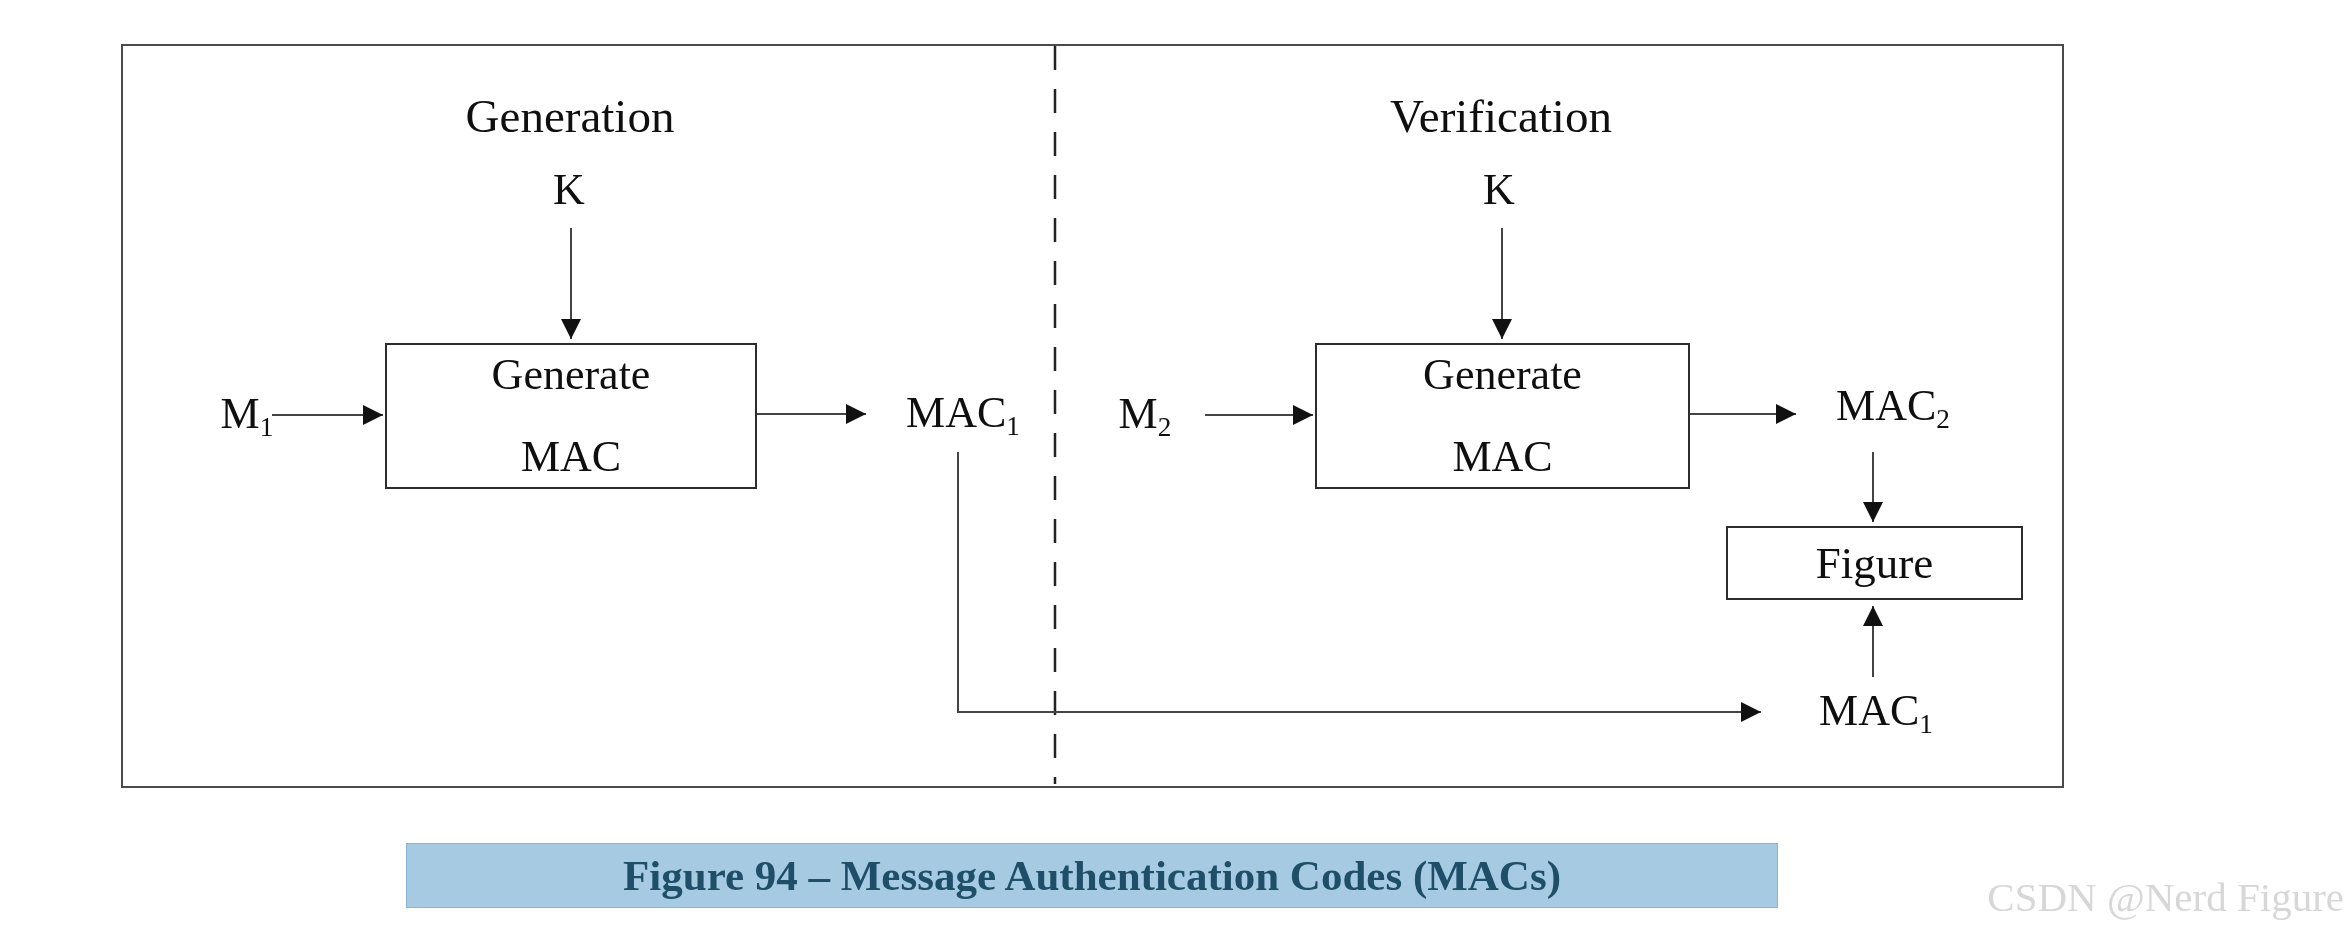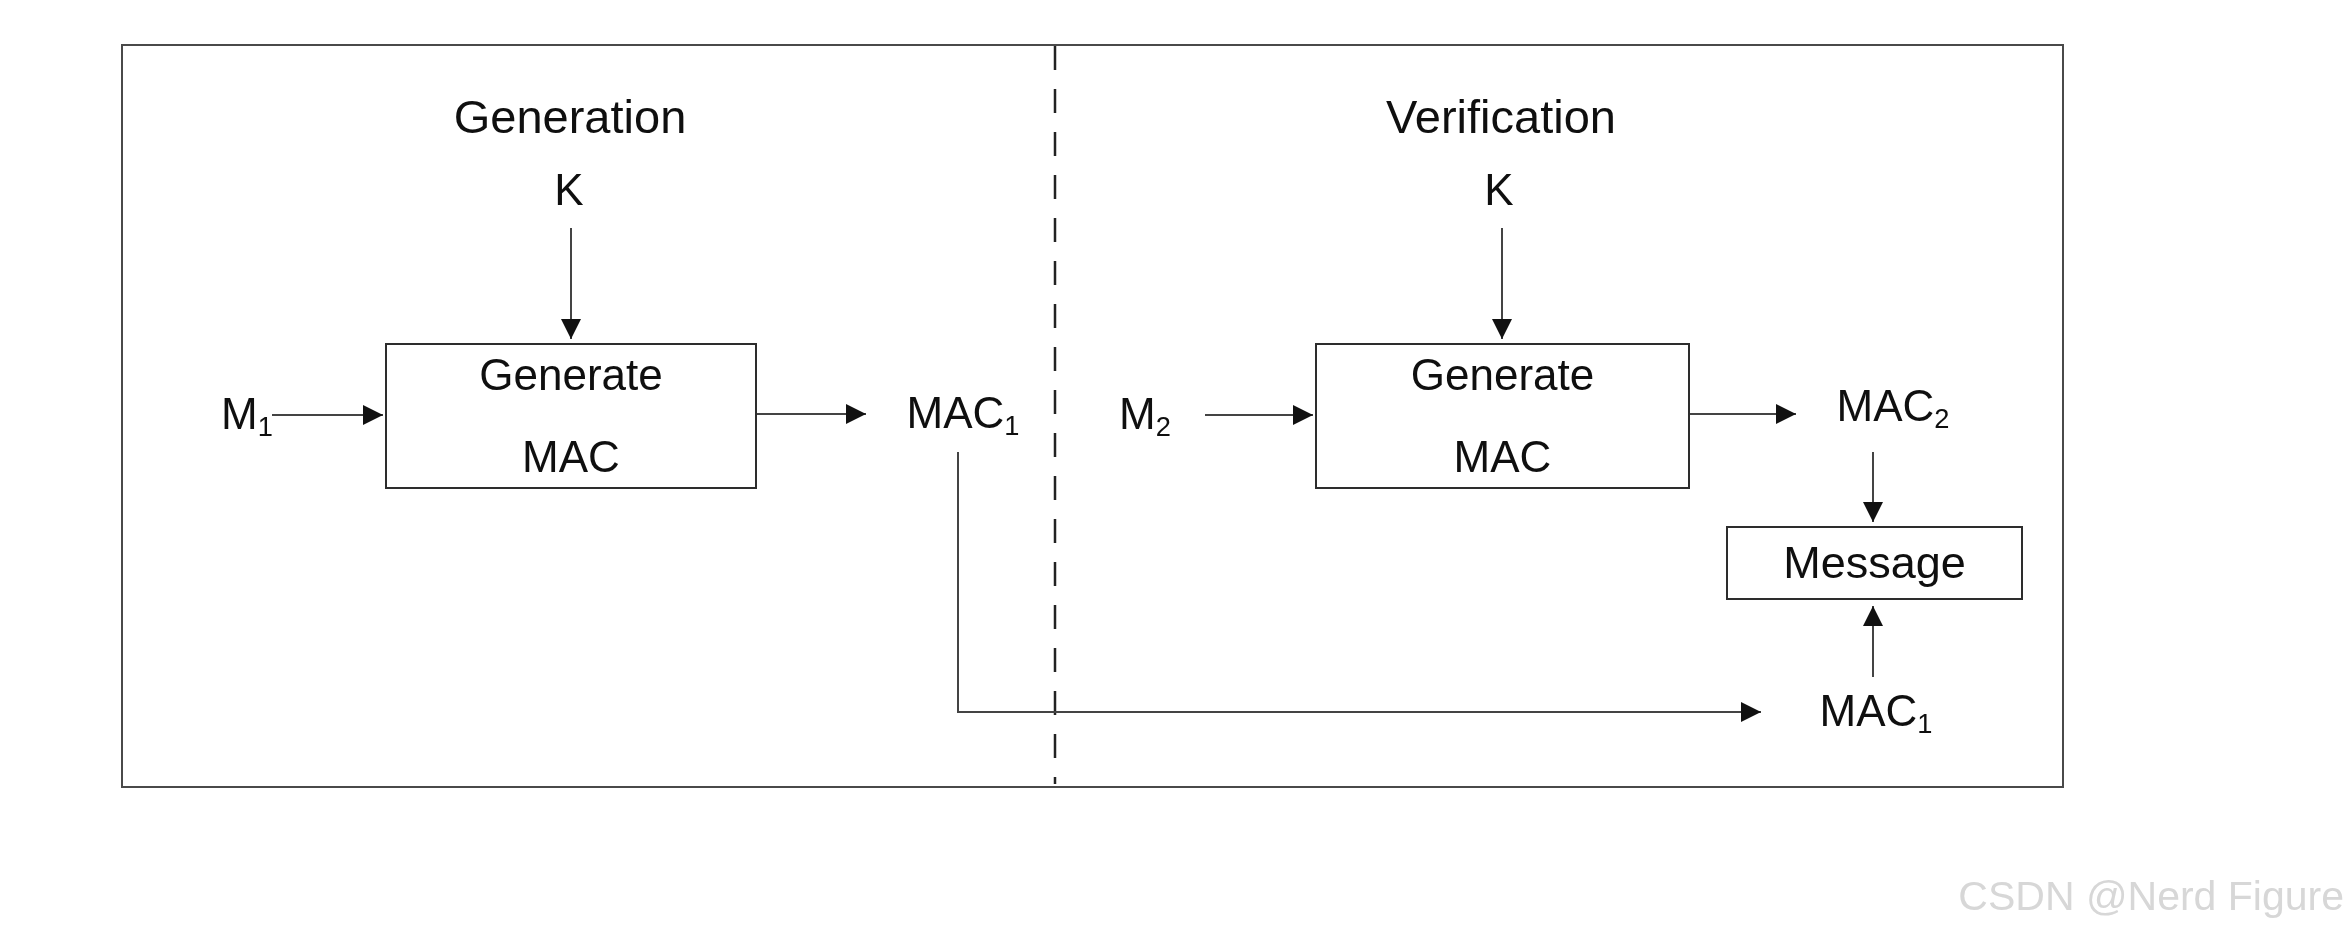--- a/index.html
+++ b/index.html
@@ -1,21 +1,21 @@
 <!DOCTYPE html>
 <html><head>
 <meta charset="utf-8">
 <style>
   html,body{margin:0;padding:0;background:#ffffff;}
   .canvas{
     position:relative;
     width:2349px;
     height:936px;
     background:#ffffff;
-    font-family:Liberation Sans, sans-serif;
+    font-family:Liberation Serif, serif;
     color:#111;
     overflow:hidden;
   }
   .frame{
     position:absolute;
     left:121px; top:44px;
     width:1939px; height:740px;
     border:2px solid #4a4a4a;
     background:#ffffff;
   }
@@ -146,23 +146,24 @@
   <div class="node-box ver-box">
     <span>Generate</span>
     <span>MAC</span>
   </div>
 
   <div class="label" style="left:1893px; top:408px;">
     <span>MAC</span><span class="sub">2</span>
   </div>
 
   <div class="node-box compare-box">
-    <span>Message</span>
+    <span>Figure</span>
   </div>
 
   <div class="label" style="left:1876px; top:713px;">
     <span>MAC</span><span class="sub">1</span>
   </div>
 
+  <div class="caption" style="background: rgb(166, 202, 226); color: rgb(30, 78, 104);">Figure 94 – Message Authentication Codes (MACs)</div>
 
   <div class="watermark" style="color: rgb(215, 215, 215);">CSDN @Nerd Figure</div>
 
 </div>
 
 </body></html>

